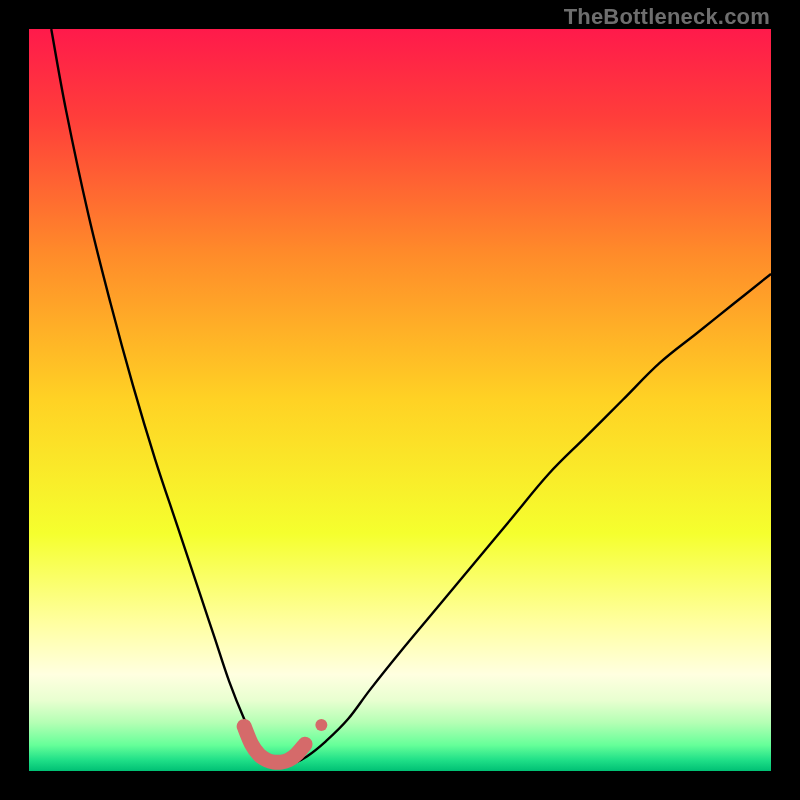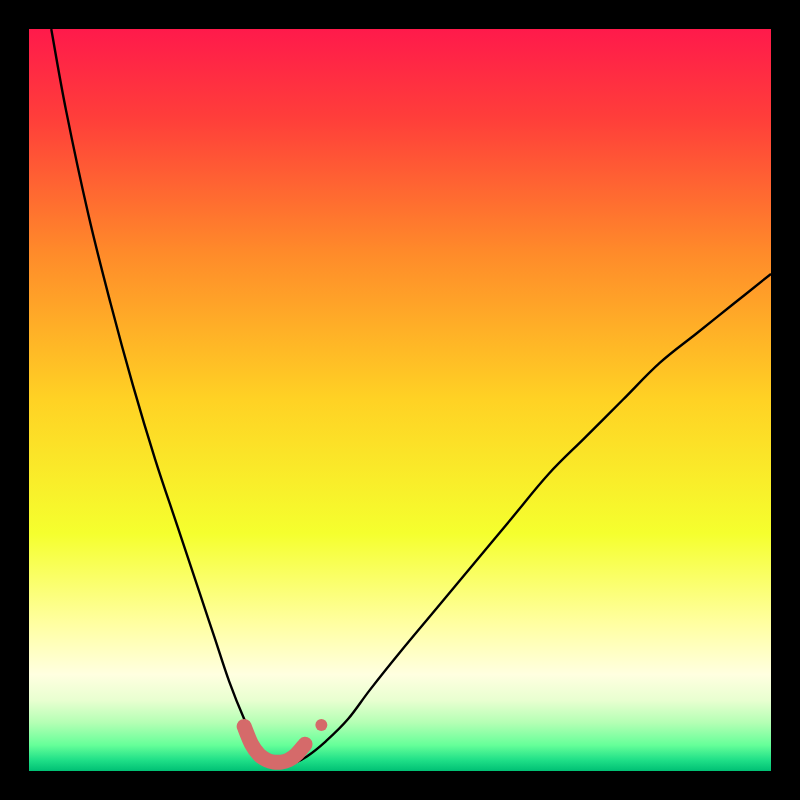--- a/index.html
+++ b/index.html
@@ -37,20 +37,21 @@
     letter-spacing: 0.2px;
   }
   svg {
     display: block;
   }
 </style>
 </head>
 <body>
 
 <div class="frame">
+  <div class="watermark">TheBottleneck.com</div>
   <div class="plot-area">
     <svg id="chart-svg" width="742" height="742" viewBox="0 0 742 742">
         <defs>
           <linearGradient id="bg-grad" x1="0" y1="0" x2="0" y2="1">
             <stop offset="0%" stop-color="#ff1a4b"></stop>
             <stop offset="12%" stop-color="#ff3e3a"></stop>
             <stop offset="30%" stop-color="#ff8a2a"></stop>
             <stop offset="50%" stop-color="#ffd224"></stop>
             <stop offset="68%" stop-color="#f5ff2e"></stop>
             <stop offset="80%" stop-color="#ffffa0"></stop>

